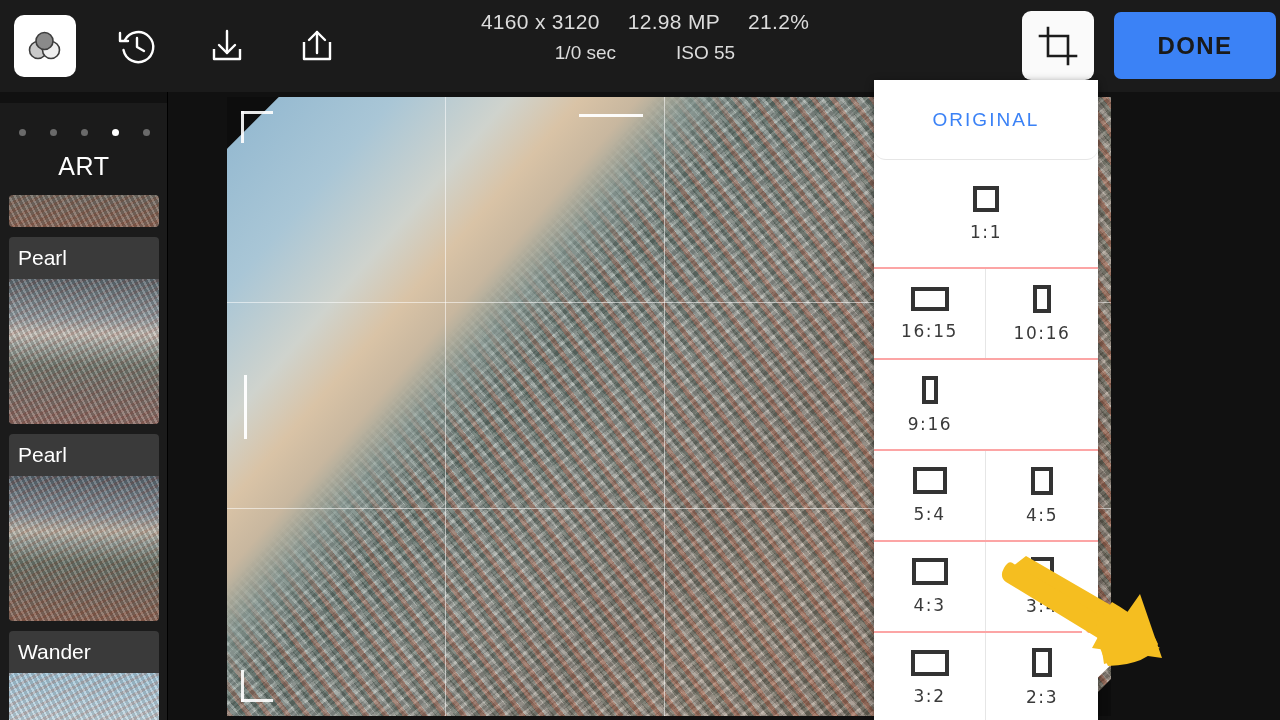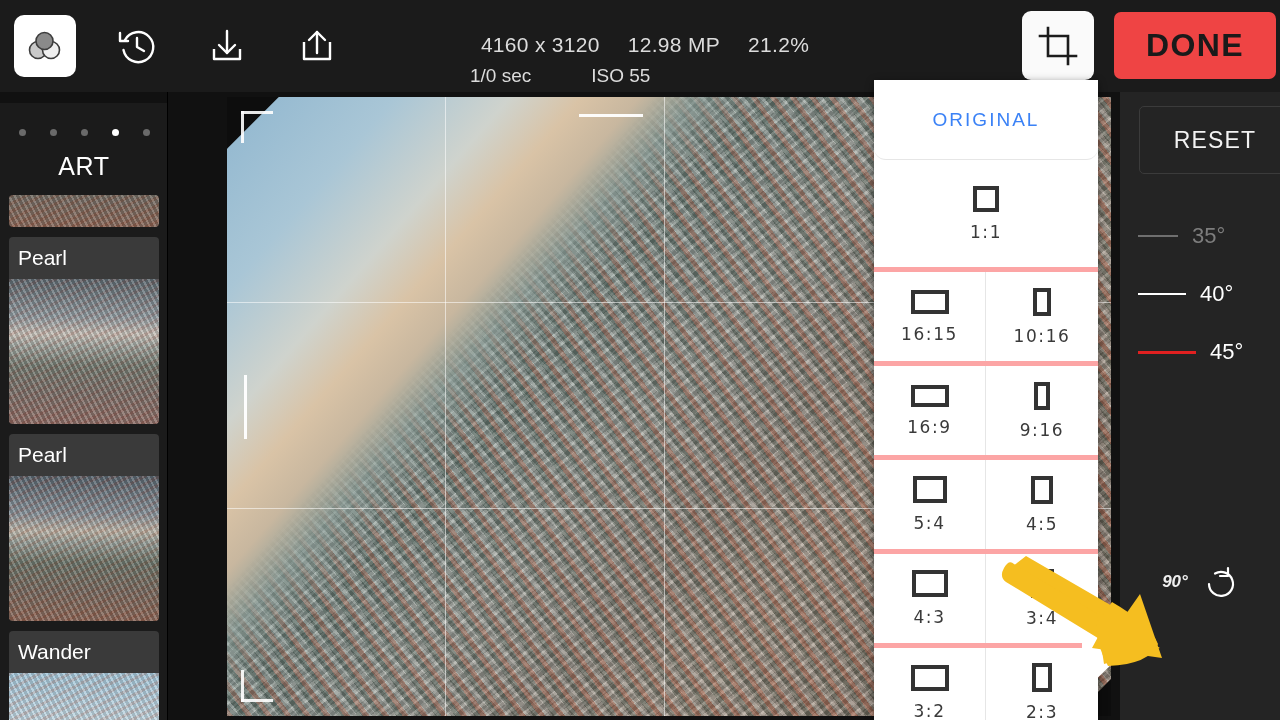--- a/index.html
+++ b/index.html
@@ -21,44 +21,44 @@
   .tb-iconbtn {
     width: 62px; height: 62px;
     display: flex; align-items: center; justify-content: center;
     margin-right: 28px;
   }
   .tb-iconbtn.active {
     background: #ffffff; border-radius: 10px; margin-right: 30px;
   }
   .tb-center {
     position: absolute; left: 440px; top: 10px; width: 410px;
-    text-align: center; color: #d8d8d8; margin-top: 23px;
+    text-align: center; color: #d8d8d8;
   }
   .tb-row1 {
     display: flex; justify-content: center; align-items: baseline;
     font-size: 21px; letter-spacing: .3px; color: #dcdcdc;
   }
   .tb-row1 span { margin: 0 14px; }
   .tb-row2 {
-    display: flex; justify-content: flex-start; align-items: baseline;
+    display: flex; justify-content: center; align-items: baseline;
     font-size: 19px; color: #dcdcdc; margin-top: 8px;
   }
   .tb-row2 span { margin: 0 30px; }
   .crop-btn {
     position: absolute; left: 1022px; top: 11px;
     width: 72px; height: 69px; background: #fafafa;
     border-radius: 9px;
     display: flex; align-items: center; justify-content: center;
   }
   .done-btn {
     position: absolute; left: 1114px; top: 12px;
-    width: 162px; height: 67px; background: #ef4444;
+    width: 162px; height: 67px; background: #3b82f6;
     border-radius: 7px;
     display: flex; align-items: center; justify-content: center;
-    color: #1a1a1a; font-size: 32px; font-weight: bold; letter-spacing: 1.4px;
+    color: #1a1a1a; font-size: 24px; font-weight: bold; letter-spacing: 1.4px;
   }
 
   
   .left-rail {
     position: absolute; left: 0; top: 103px; width: 168px; height: 628px;
     background: #1b1b1b; overflow: hidden;
   }
   .dots { display: flex; justify-content: center; gap: 24px; padding-top: 26px; }
   .dot { width: 7px; height: 7px; border-radius: 50%; background: #6a6a6a; }
   .dot.on { background: #ffffff; }
@@ -151,21 +151,21 @@
     position: absolute; left: 874px; top: 80px; width: 224px; height: 640px;
     background: #ffffff; overflow: hidden;
     box-shadow: 0 2px 8px rgba(0,0,0,.45);
   }
   .ap-head {
     height: 80px; display: flex; align-items: center; justify-content: center;
     color: #3b82f6; font-size: 19px; letter-spacing: 2px;
     border-bottom: 1px solid #e6e6e6;
     border-radius: 12px;
   }
-  .ap-row { display: flex; border-bottom: 5px solid #fca5a5; }
+  .ap-row { display: flex; border-bottom: 2px solid #fca5a5; }
   .ap-row.single .ap-cell { width: 100%; border-right: none; }
   .ap-cell {
     width: 50%; height: 89px;
     display: flex; flex-direction: column; align-items: center; justify-content: center;
     border-right: 1px solid #e6e6e6;
   }
   .ap-cell:last-child { border-right: none; }
   .ap-row.single .ap-cell { height: 107px; }
   .ratio-box { border: 4px solid #333333; margin-bottom: 10px; }
   .ap-label {
@@ -376,24 +376,20 @@
         <div class="ap-label">16:15</div>
       </div>
       <div class="ap-cell">
         <div class="ratio-box" style="width:18px;height:28px;"></div>
         <div class="ap-label">10:16</div>
       </div>
     </div>
 
     <div class="ap-row">
       <div class="ap-cell">
-        <div class="ratio-box" style="width:38px;height:22px;"></div>
-        <div class="ap-label">16:9</div>
-      </div>
-      <div class="ap-cell">
         <div class="ratio-box" style="width:16px;height:28px;"></div>
         <div class="ap-label">9:16</div>
       </div>
     </div>
 
     <div class="ap-row">
       <div class="ap-cell">
         <div class="ratio-box" style="width:34px;height:27px;"></div>
         <div class="ap-label">5:4</div>
       </div>
@@ -421,47 +417,20 @@
       </div>
       <div class="ap-cell">
         <div class="ratio-box" style="width:20px;height:29px;"></div>
         <div class="ap-label">2:3</div>
       </div>
     </div>
   </div>
 
   <div class="panel-chevron"></div>
 
-  <div class="right-rail">
-    <div class="reset-btn">RESET</div>
-
-    <div class="angle-list">
-      <div class="angle dim">
-        <div class="tick"></div>
-        <div class="val">35°</div>
-      </div>
-      <div class="angle on">
-        <div class="tick"></div>
-        <div class="val">40°</div>
-      </div>
-      <div class="angle sel">
-        <div class="tick"></div>
-        <div class="val">45°</div>
-      </div>
-    </div>
-
-    <div class="rotate-row">
-      <div class="deg">90°</div>
-      <svg width="34" height="34" viewBox="0 0 34 34">
-        <path d="M5 19 A12 12 0 1 0 11 8.5" fill="none" stroke="#ffffff" stroke-width="2.2" stroke-linecap="round"></path>
-        <polyline points="24,3 24,11 16,11" fill="none" stroke="#ffffff" stroke-width="2.2" stroke-linecap="round" stroke-linejoin="round"></polyline>
-      </svg>
-    </div>
-
-  </div>
 
   <div class="arrow-anno">
     <svg width="170" height="130" viewBox="0 0 170 130">
       <path d="M8 18 L104 74 L92 96 L162 106 L140 42 L126 62 L26 4 Z" fill="#F5BE20"></path>
       <path d="M14 12 L118 74 Q126 79 120 88 Q114 96 106 91 L6 30 Q-1 25 4 16 Q9 7 14 12 Z" fill="#F5BE20"></path>
       <path d="M96 58 L160 96 L104 112 Z" fill="#F5BE20"></path>
       <path d="M112 50 Q150 72 158 92 Q150 112 108 114 Q96 92 96 72 Z" fill="#F5BE20"></path>
     </svg>
   </div>
 

